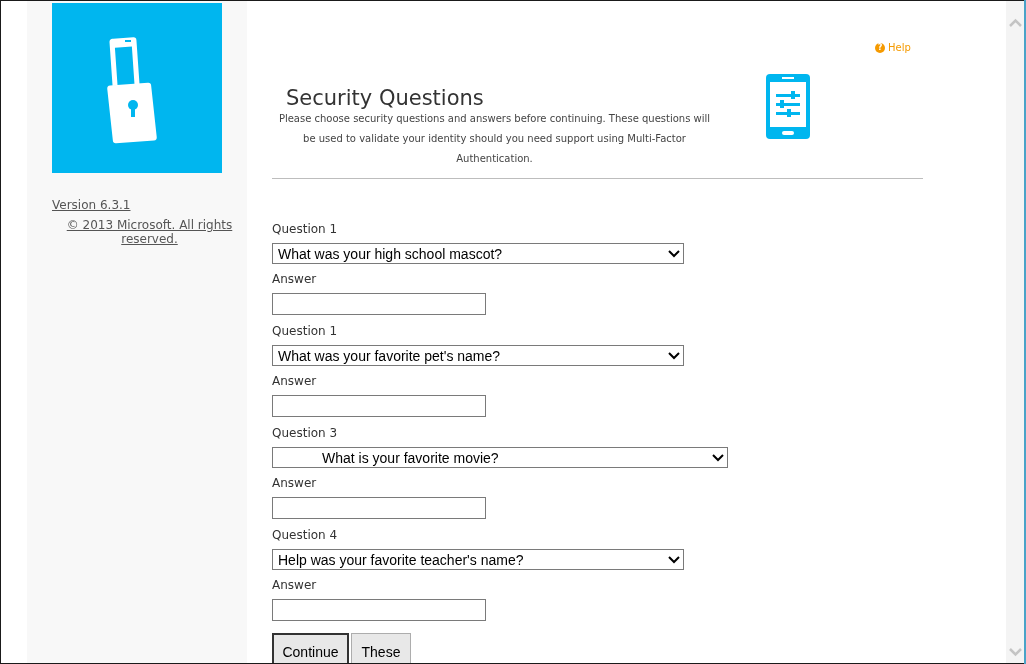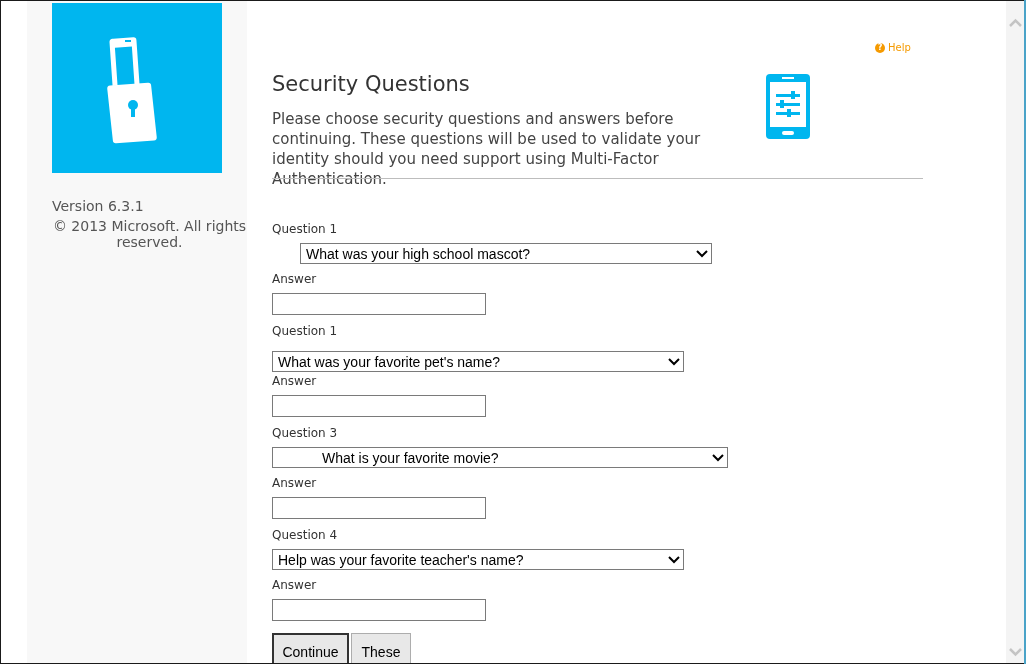--- a/index.html
+++ b/index.html
@@ -11,38 +11,38 @@
     position:absolute; left:0; top:0; width:1024px; height:662px;
     border:1px solid #1a1a1a; border-bottom-width:2px; background:#fff; overflow:hidden;
   }
   .sidebar {
     position:absolute; left:26px; top:0; width:220px; height:664px; background:#f8f8f8;
   }
   .logo-tile {
     position:absolute; left:25px; top:2px; width:170px; height:170px; background:#00b6ef;
   }
   .version, .copyright {
-    position:absolute; left:25px; font-size:14px; color:#555;
+    position:absolute; left:25px; font-size:12px; color:#555;text-decoration:underline;
   }
   .version { top:197px; }
   .copyright { top:217px;text-align:center; }
   .main { position:absolute; left:246px; top:0; width:759px; height:664px; }
   .help {
     position:absolute; left:628px; top:41px; font-size:10px; color:#f59a00;
     display:flex; align-items:center; gap:3px; cursor:pointer;
   }
   .help-icon {
     width:10px; height:10px; border-radius:50%; background:#f59a00; color:#fff;
     font-size:8px; font-weight:bold; display:flex; align-items:center; justify-content:center;
   }
   .title {
     position:absolute; left:25px; top:71px; font-size:21px; color:#333; font-weight:normal;
   }
   .desc {
-    position:absolute; left:25px; top:108px; width:445px; font-size:15px; color:#444; line-height:20px;
+    position:absolute; left:25px; top:108px; width:445px; font-size:10px; color:#444; line-height:20px;text-align:center;
   }
   .phone-icon { position:absolute; left:518px; top:72px; }
   .divider { position:absolute; left:25px; top:177px; width:651px; height:1px; background:#bdbdbd; }
   .field-label { position:absolute; left:25px; font-size:12px; color:#333; }
   .select {
     position:absolute; left:25px; width:410px; height:19px; border:1px solid #7a7a7a; background:#fff;
     font-family:"Liberation Sans", sans-serif; font-size:14px; color:#000;
     display:flex; align-items:center; box-sizing:content-box; cursor:pointer;
   }
   .select .sel-text { padding-left:5px; flex:1; white-space:nowrap; }
@@ -82,52 +82,52 @@
     <div class="version">Version 6.3.1</div>
     <div class="copyright">© 2013 Microsoft. All rights reserved.</div>
   </div>
 
   <div class="main">
     <div class="help">
       <span class="help-icon">?</span>
       <span>Help</span>
     </div>
 
-    <h1 class="title" style="margin:0;">Security Questions</h1>
+    <h1 class="title" style="margin:14px;">Security Questions</h1>
     <div class="desc">Please choose security questions and answers before continuing. These questions will be used to validate your identity should you need support using Multi-Factor Authentication.</div>
 
     <svg class="phone-icon" width="46" height="68" viewBox="0 0 46 68">
       <rect x="1" y="1" width="44" height="65" rx="4" fill="#00b6ef"></rect>
       <rect x="5" y="9" width="36" height="45" fill="#ffffff"></rect>
       <rect x="17" y="4" width="12" height="2" fill="#ffffff"></rect>
       <rect x="17" y="58" width="12" height="4" rx="2" fill="#ffffff"></rect>
       <rect x="11" y="21" width="24" height="3" fill="#00b6ef"></rect>
       <rect x="26" y="18" width="4" height="8" fill="#00b6ef"></rect>
       <rect x="11" y="30" width="24" height="3" fill="#00b6ef"></rect>
       <rect x="15" y="27" width="4" height="8" fill="#00b6ef"></rect>
       <rect x="11" y="39" width="24" height="3" fill="#00b6ef"></rect>
       <rect x="22" y="36" width="4" height="8" fill="#00b6ef"></rect>
     </svg>
 
     <div class="divider"></div>
 
     <div class="field-label" style="top:221px;">Question 1</div>
-    <div class="select" style="top:242px;margin-left:28px;">
+    <div class="select" style="top:242px;">
       <span class="sel-text">What was your high school mascot?</span>
       <span class="chev">
         <svg width="12" height="8" viewBox="0 0 12 8">
             <path d="M1 1 L6 6 L11 1" stroke="#000" stroke-width="2" fill="none"></path>
           </svg>
       </span>
     </div>
     <div class="field-label" style="top:271px;">Answer</div>
     <input class="answer" style="top: 292px;" type="text" value="">
 
     <div class="field-label" style="top:323px;">Question 1</div>
-    <div class="select" style="top:344px;margin-top:6px;">
+    <div class="select" style="top:344px;">
       <span class="sel-text">What was your favorite pet's name?</span>
       <span class="chev">
         <svg width="12" height="8" viewBox="0 0 12 8">
             <path d="M1 1 L6 6 L11 1" stroke="#000" stroke-width="2" fill="none"></path>
           </svg>
       </span>
     </div>
     <div class="field-label" style="top:373px;">Answer</div>
     <input class="answer" style="top: 394px;" type="text" value="">
 

